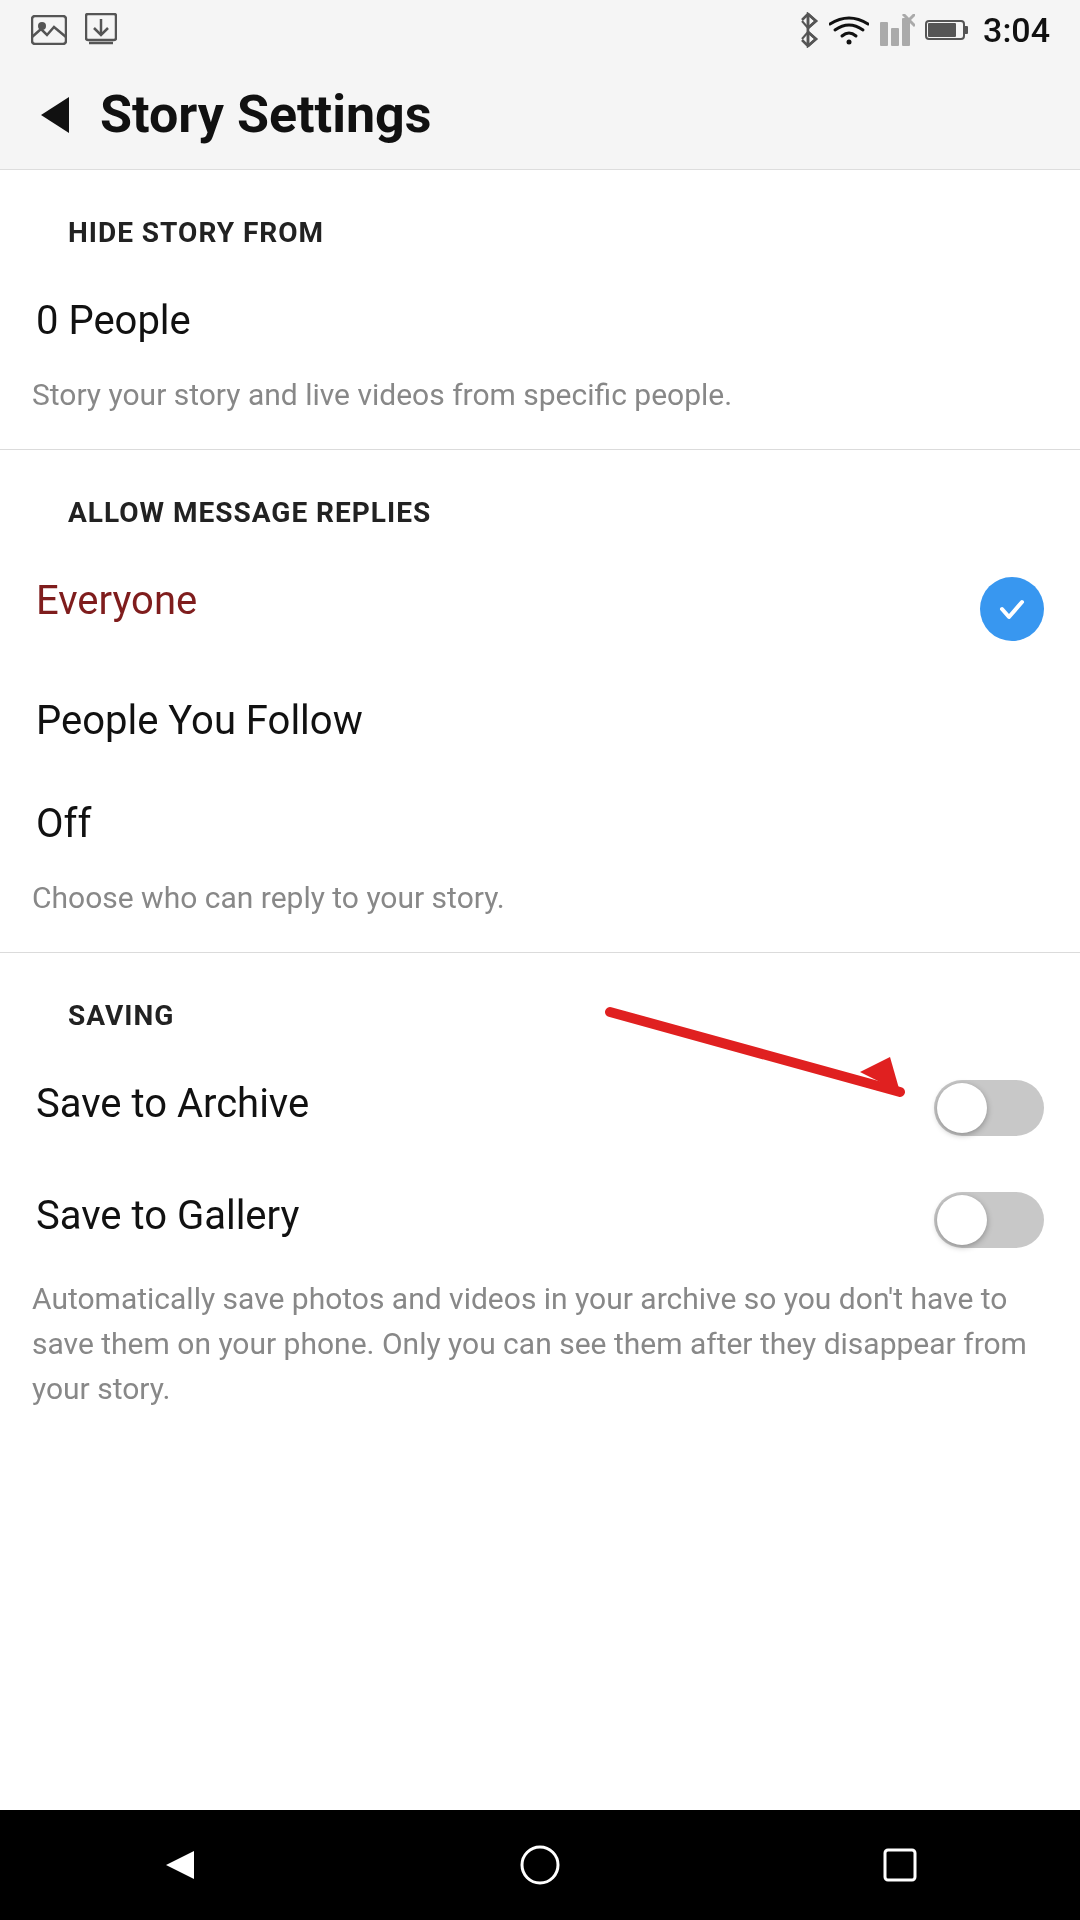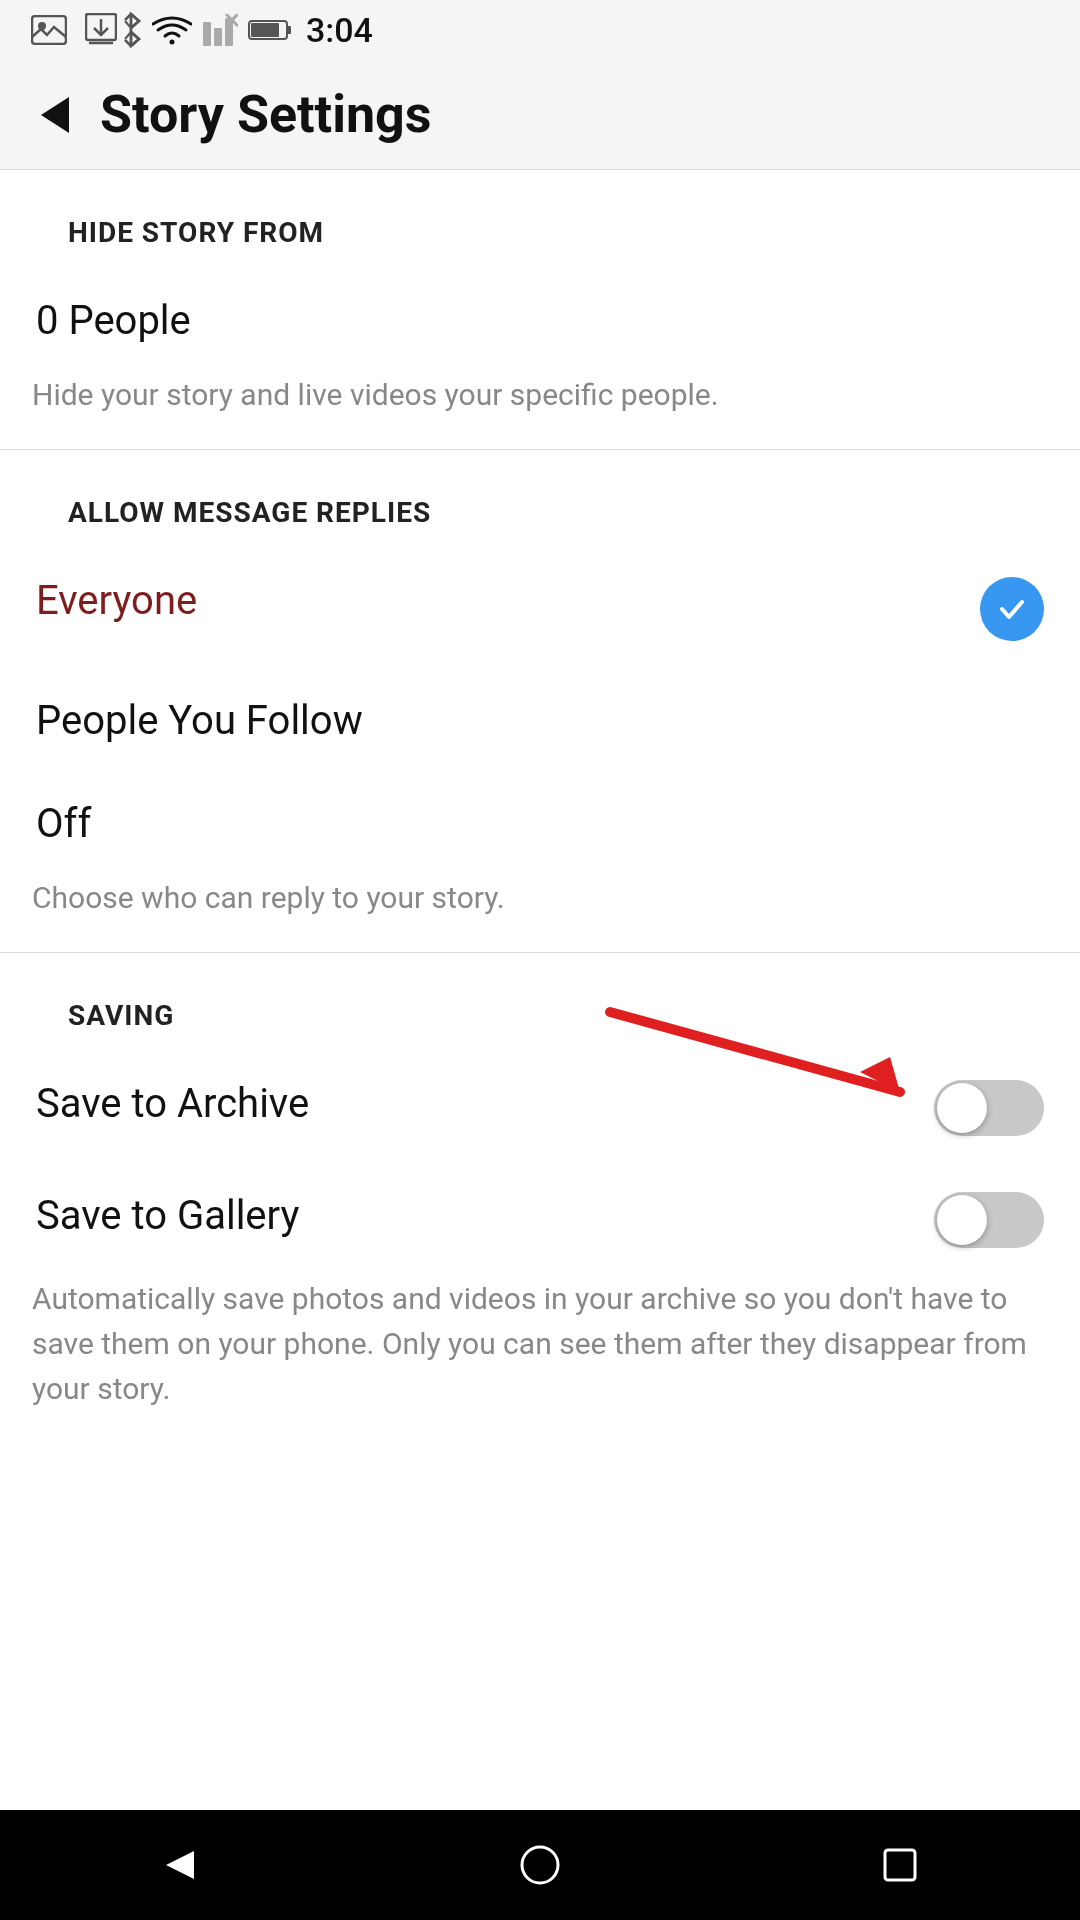--- a/index.html
+++ b/index.html
@@ -14,20 +14,21 @@
       flex-direction: column;
     }
 
     
     .status-bar {
       width: 100%;
       height: 60px;
       background: #f5f5f5;
       display: flex;
       align-items: center;
+      justify-content: space-between;
       padding: 0 30px;
     }
     .status-bar-left {
       display: flex;
       align-items: center;
       gap: 14px;
     }
     .status-icon {
       width: 38px;
       height: 38px;
@@ -261,21 +262,21 @@
 </div>
 
 <div class="content">
 
   <div class="section-header">HIDE STORY FROM</div>
 
   <div class="section-item">
     <span class="section-item-text">0 People</span>
   </div>
 
-  <div class="section-description">Hide your story and live videos your specific people.</div>
+  <div class="section-description">Story your story and live videos from specific people.</div>
 
   <div class="divider"></div>
 
   <div class="section-header">ALLOW MESSAGE REPLIES</div>
 
   <div class="section-item">
     <span class="section-item-text blue">Everyone</span>
     <div class="check-circle">
       <svg viewBox="0 0 36 36" fill="none">
         <polyline points="8,18 15,26 28,11" stroke="white" stroke-width="4" stroke-linecap="round" stroke-linejoin="round"></polyline>

